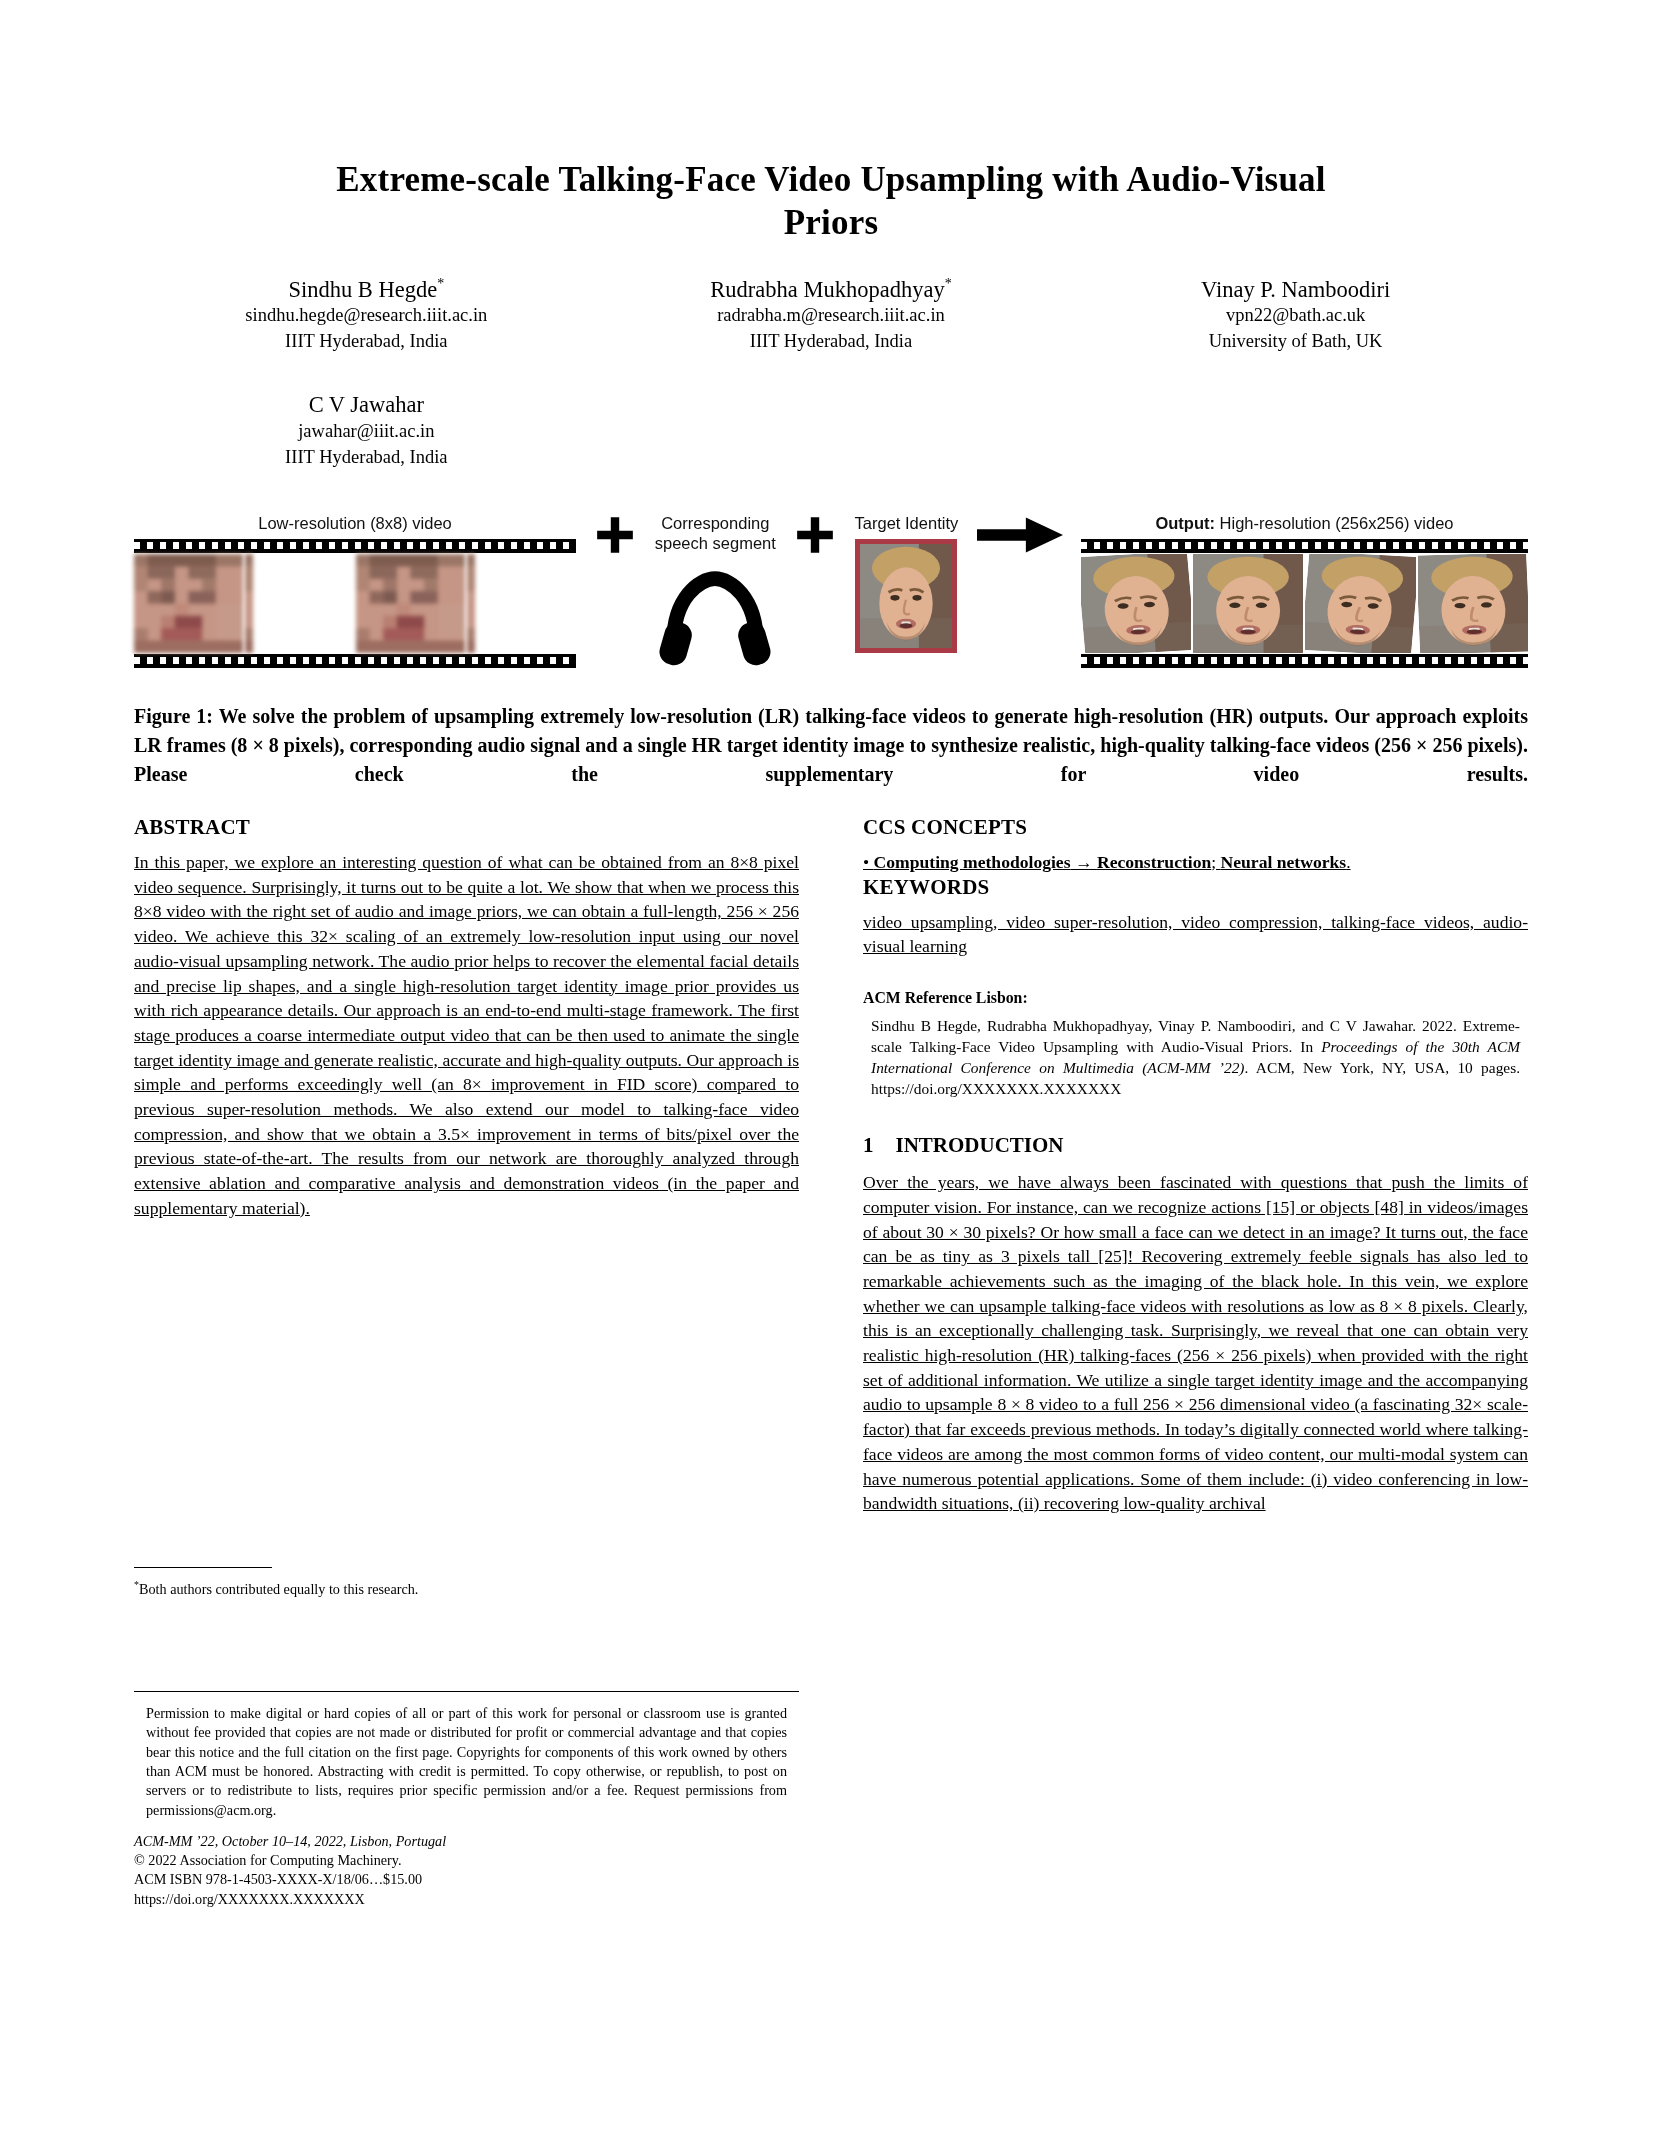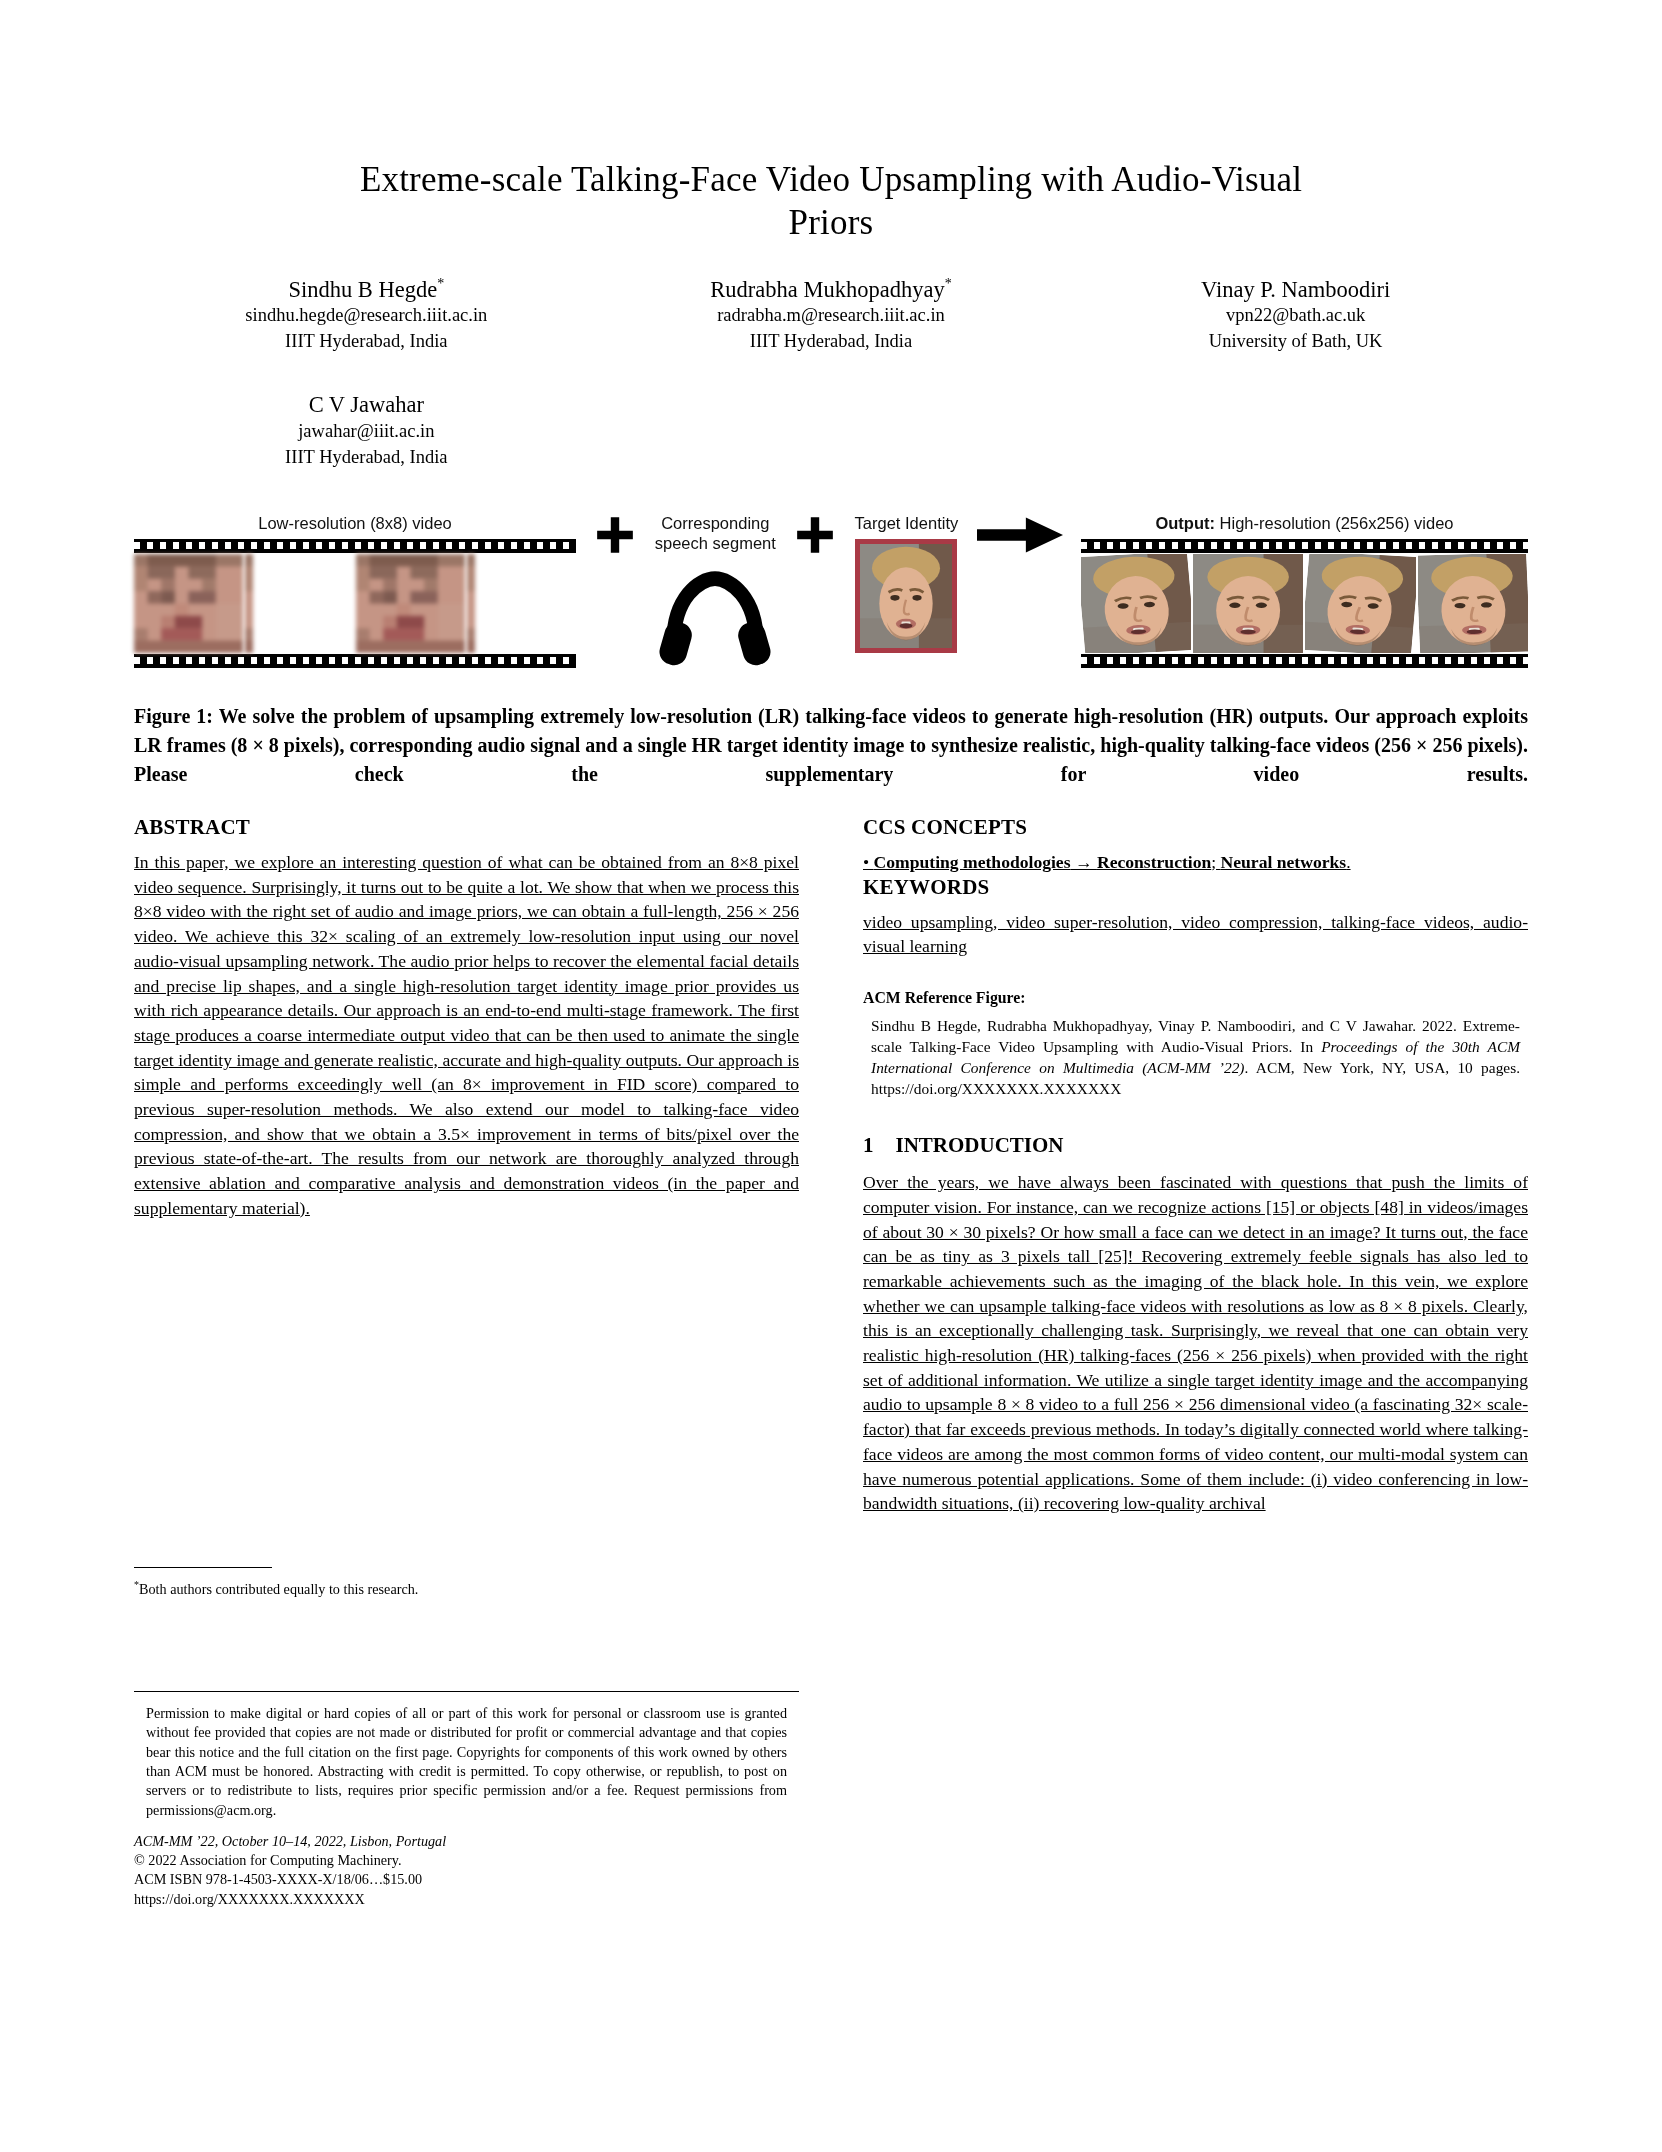--- a/index.html
+++ b/index.html
@@ -3,21 +3,21 @@
 <meta charset="utf-8">
 <style>
   * { box-sizing: border-box; }
   html,body { margin:0; padding:0; background:#e9e9e9; }
   .page {
     width:1662px; height:2152px; margin:0 auto; background:#ffffff; color:#000;
     font-family:"Liberation Serif", serif; position:relative;
     padding:158px 134px 0 134px;
   }
   
-  .title { text-align:center; font-weight:normal; font-size:35px; line-height:1.24; margin:0; letter-spacing:0.2px; }
+  .title { text-align:center; font-weight:bold; font-size:35px; line-height:1.24; margin:0; letter-spacing:0.2px; }
   .title span { display:block; }
   .authors { margin-top:30px; display:grid; grid-template-columns:1fr 1fr 1fr; row-gap:36px; text-align:center; }
   .author-name { font-size:22.5px; line-height:1.25; }
   .author-name sup { font-size:14px; }
   .author-email, .author-affil { font-size:18.5px; line-height:1.38; }
   
   .figure { margin-top:44px; }
   .fig-row { display:flex; justify-content:space-between; align-items:flex-start; width:1394px; }
   .fig-col { display:flex; flex-direction:column; align-items:center; }
   .fig-label {
@@ -272,21 +272,21 @@
         <h2 class="sec">CCS CONCEPTS</h2>
         <p class="body-text ccs-text"><span>• </span><b>Computing methodologies</b><span> → </span><b>Reconstruction</b><span>; </span><b>Neural networks</b><span>.</span></p>
       </section>
 
       <section>
         <h2 class="sec sec-gap">KEYWORDS</h2>
         <p class="body-text">video upsampling, video super-resolution, video compression, talking-face videos, audio-visual learning</p>
       </section>
 
       <section>
-        <p class="ref-head">ACM Reference Figure:</p>
+        <p class="ref-head">ACM Reference Lisbon:</p>
         <p class="ref-text"><span>Sindhu B Hegde, Rudrabha Mukhopadhyay, Vinay P. Namboodiri, and C V Jawahar. 2022. Extreme-scale Talking-Face Video Upsampling with Audio-Visual Priors. In </span><span class="it">Proceedings of the 30th ACM International Conference on Multimedia (ACM-MM ’22)</span><span>. ACM, New York, NY, USA, 10 pages. https://doi.org/XXXXXXX.XXXXXXX</span></p>
       </section>
 
       <section>
         <h2 class="intro-head">
             <span class="num">1</span>
             <span>INTRODUCTION</span>
           </h2>
         <p class="body-text">Over the years, we have always been fascinated with questions that push the limits of computer vision. For instance, can we recognize actions [15] or objects [48] in videos/images of about 30 × 30 pixels? Or how small a face can we detect in an image? It turns out, the face can be as tiny as 3 pixels tall [25]! Recovering extremely feeble signals has also led to remarkable achievements such as the imaging of the black hole. In this vein, we explore whether we can upsample talking-face videos with resolutions as low as 8 × 8 pixels. Clearly, this is an exceptionally challenging task. Surprisingly, we reveal that one can obtain very realistic high-resolution (HR) talking-faces (256 × 256 pixels) when provided with the right set of additional information. We utilize a single target identity image and the accompanying audio to upsample 8 × 8 video to a full 256 × 256 dimensional video (a fascinating 32× scale-factor) that far exceeds previous methods. In today’s digitally connected world where talking-face videos are among the most common forms of video content, our multi-modal system can have numerous potential applications. Some of them include: (i) video conferencing in low-bandwidth situations, (ii) recovering low-quality archival</p>
       </section>

